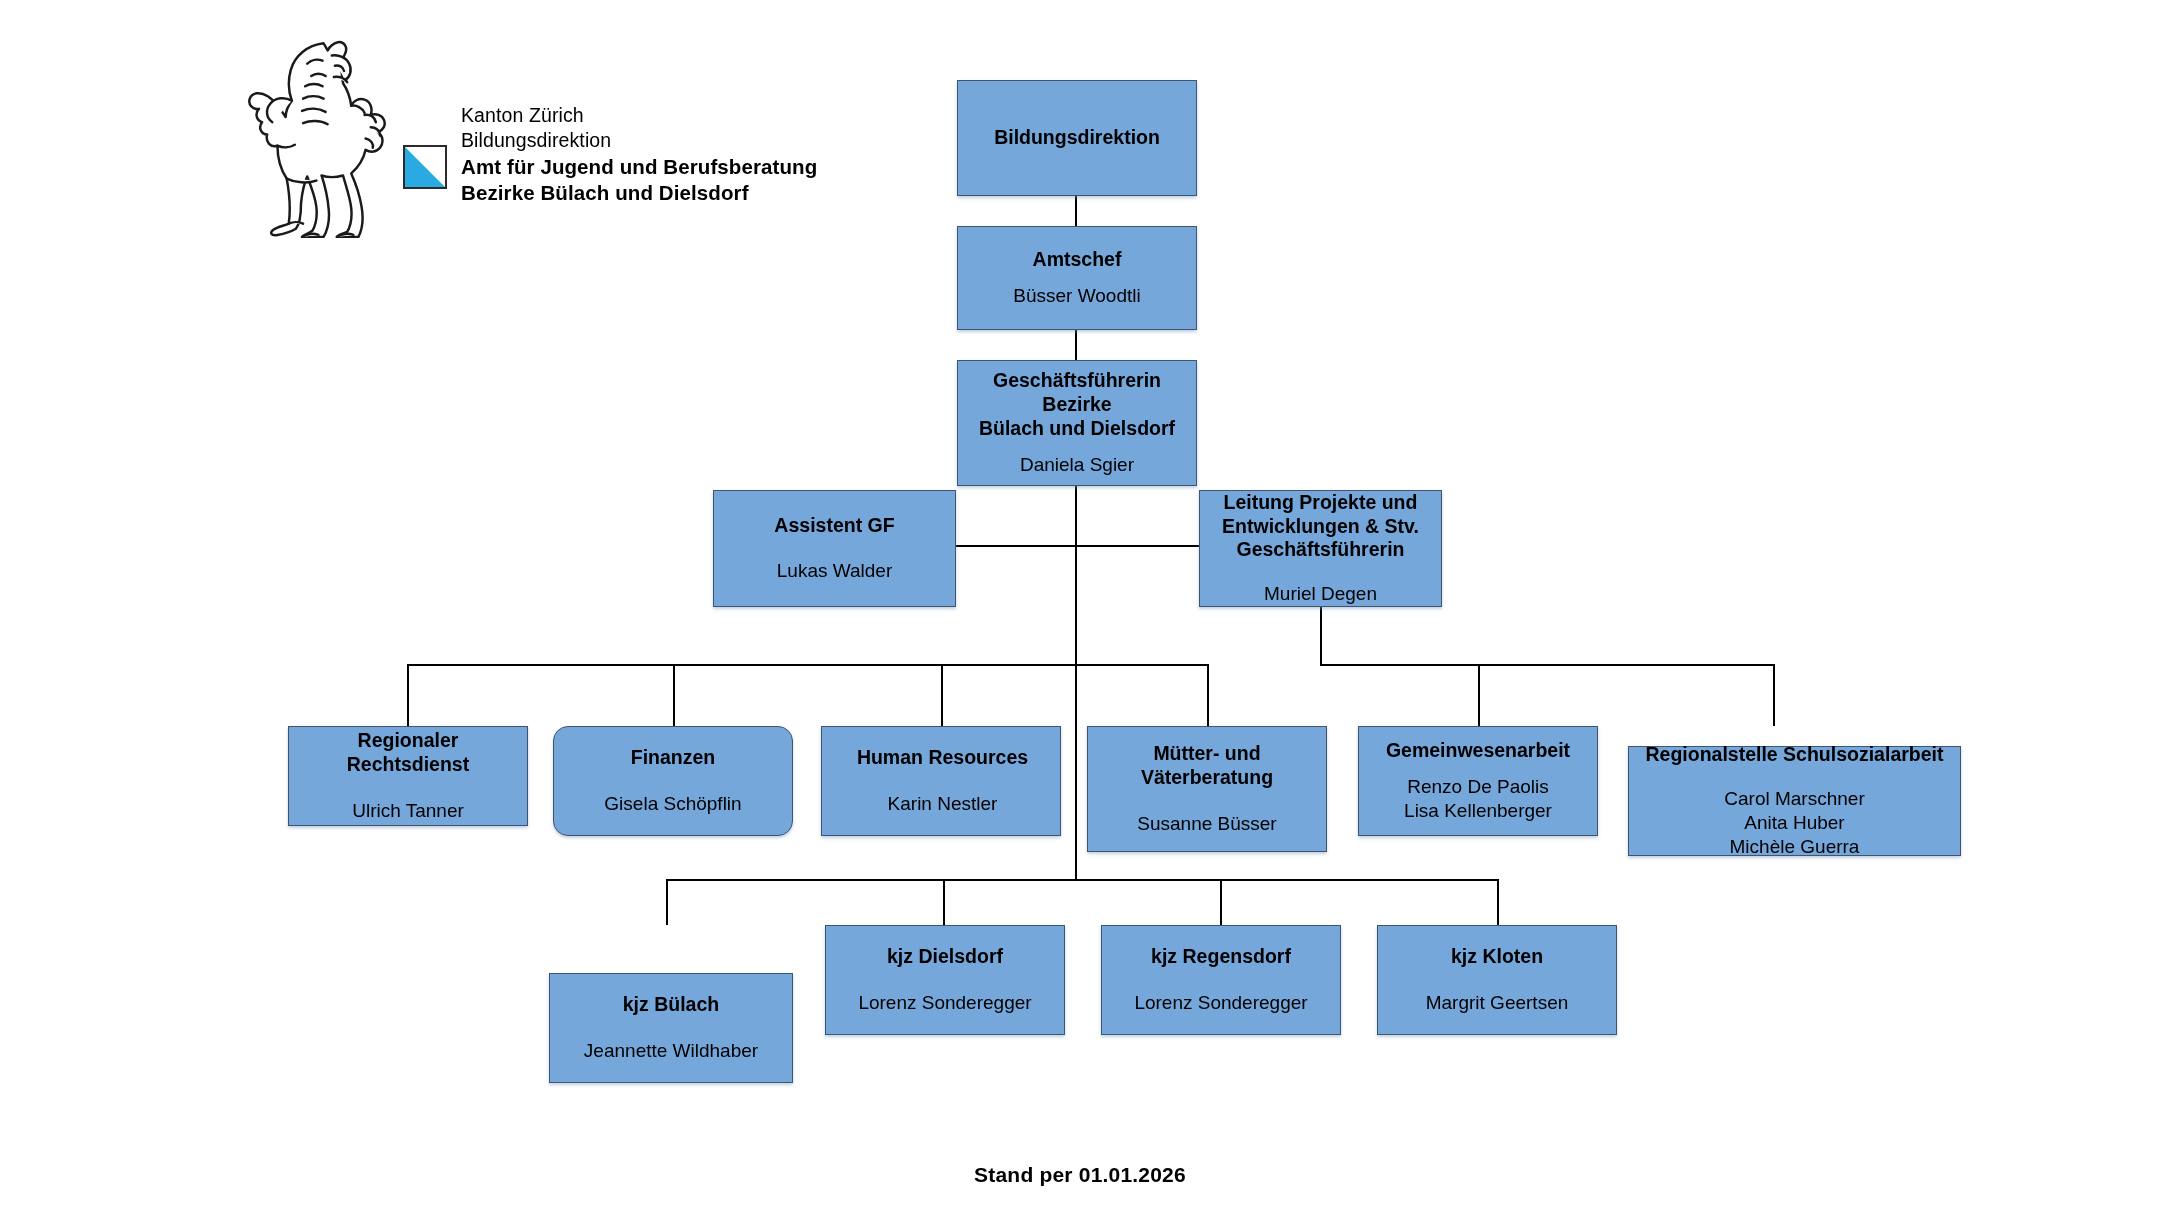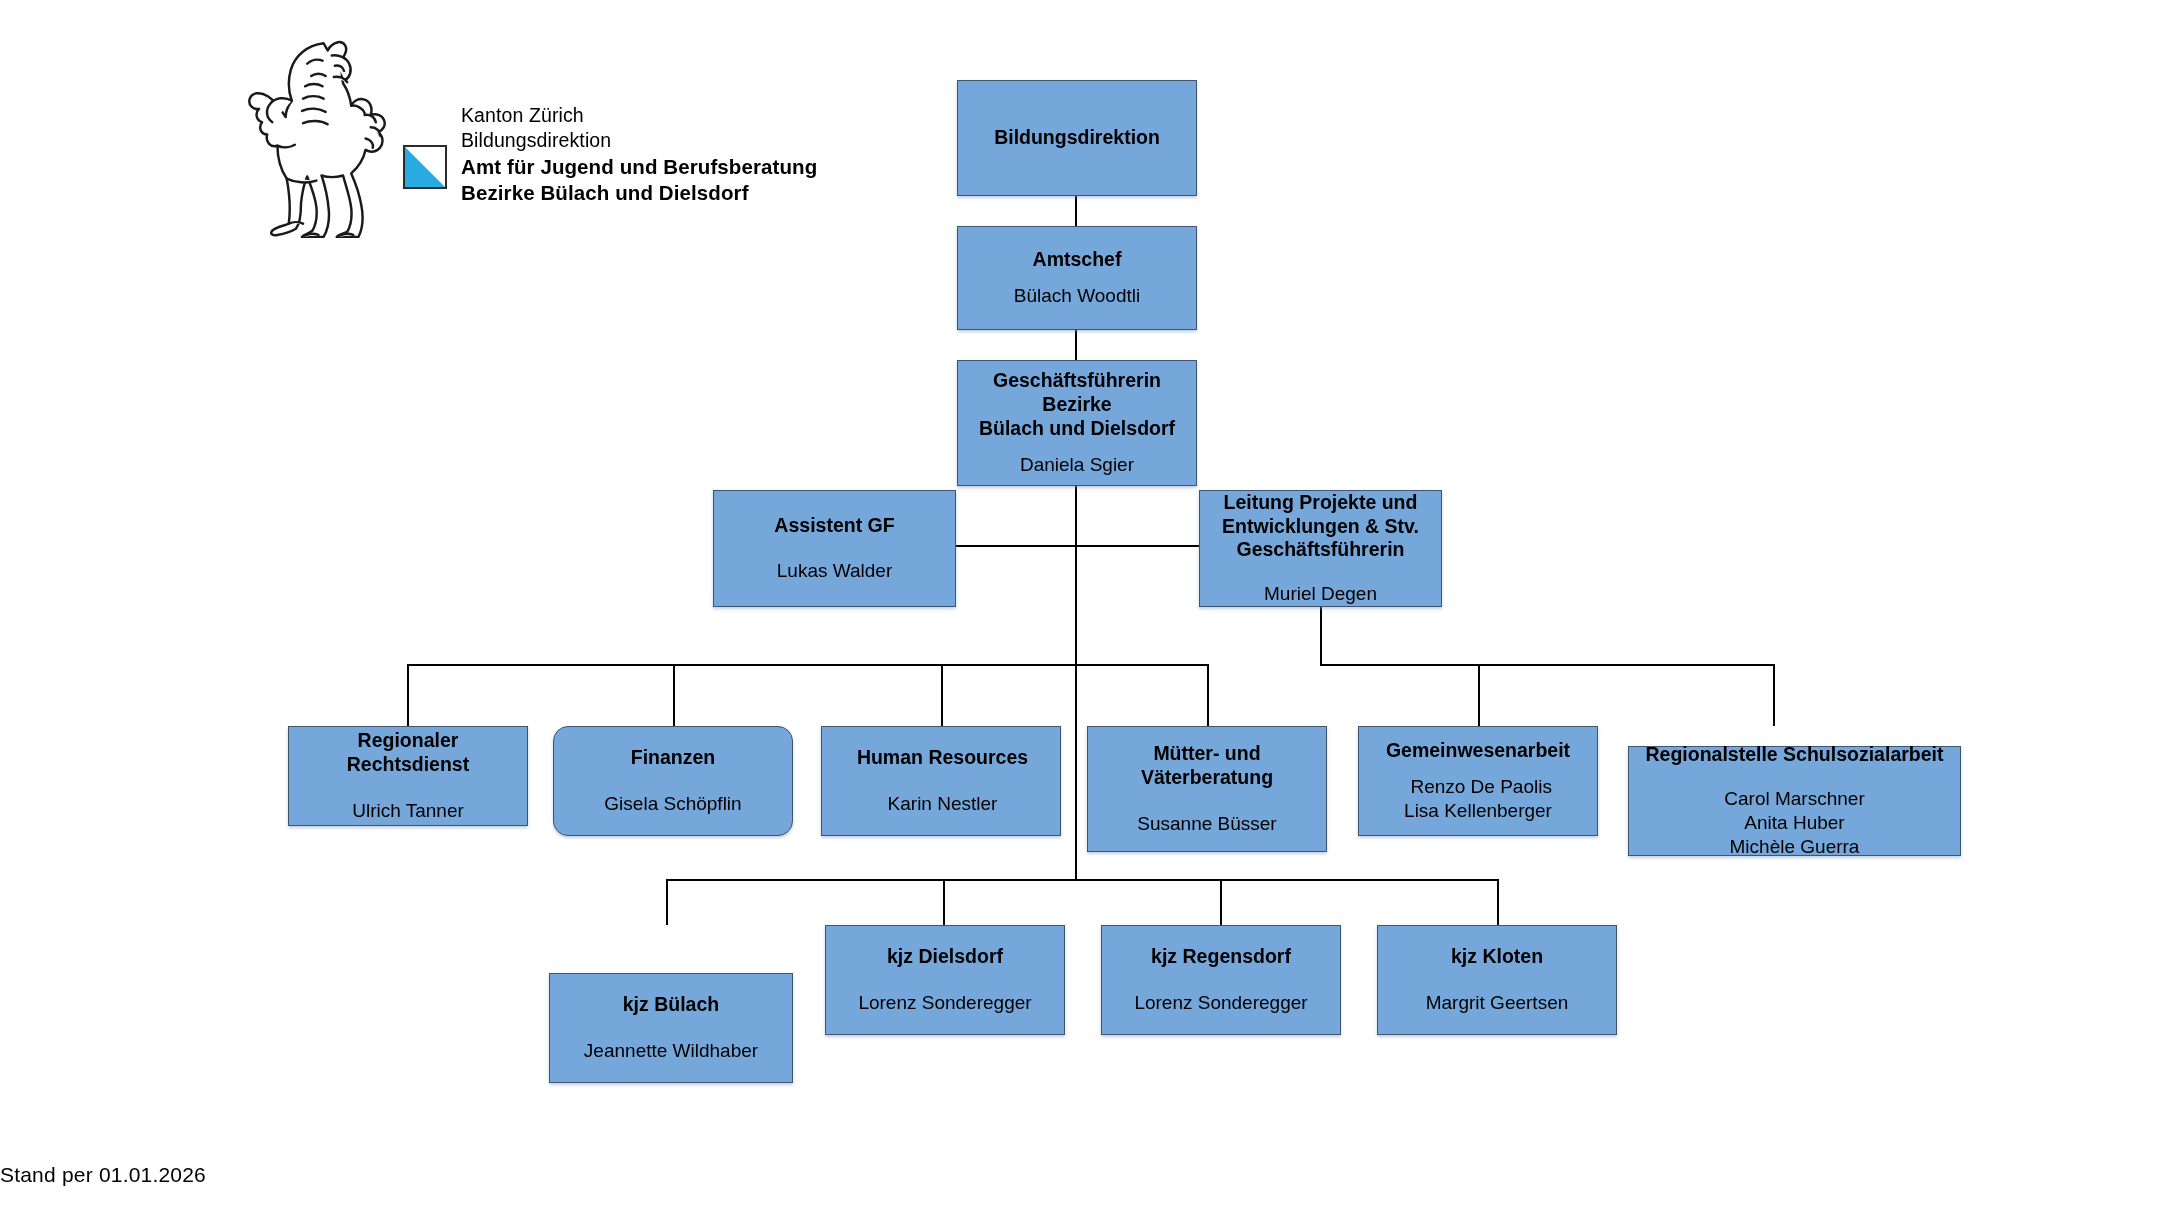--- a/index.html
+++ b/index.html
@@ -109,21 +109,22 @@
   }
   .ln.v { width: 2px; }
   .ln.h { height: 2px; }
 
   
   .footer-note {
     position: absolute;
     left: 0;
     top: 1163px;
     width: 2160px;
-    font-weight: normal;
+    text-align: center;
+    font-weight: bold;
     font-size: 21px;
     letter-spacing: 0.2px;
   }
 </style>
 </head>
 <body>
 
 <div id="chart-root">
 
   <div class="logo-block">
@@ -208,21 +209,21 @@
   <div class="ln v" style="left:943px; top:879px; height:46px;"></div>
   <div class="ln v" style="left:1220px; top:879px; height:46px;"></div>
   <div class="ln v" style="left:1497px; top:879px; height:46px;"></div>
 
   <div class="node" style="left:957px; top:80px; width:240px; height:116px;">
     <div class="title">Bildungsdirektion</div>
   </div>
 
   <div class="node gap-md" style="left:957px; top:226px; width:240px; height:104px;">
     <div class="title">Amtschef</div>
-    <div class="person">Bülach Woodtli</div>
+    <div class="person">Büsser Woodtli</div>
   </div>
 
   <div class="node gap-md" style="left:957px; top:360px; width:240px; height:126px;">
     <div class="title">Geschäftsführerin Bezirke
 Bülach und Dielsdorf</div>
     <div class="person">Daniela Sgier</div>
   </div>
 
   <div class="node gap-lg" style="left:713px; top:490px; width:243px; height:117px;">
     <div class="title">Assistent GF</div>
@@ -249,21 +250,21 @@
   <div class="node gap-lg" style="left:821px; top:726px; width:240px; height:110px;padding-left:9px;">
     <div class="title">Human Resources</div>
     <div class="person">Karin Nestler</div>
   </div>
 
   <div class="node gap-lg" style="left:1087px; top:726px; width:240px; height:126px;">
     <div class="title">Mütter- und Väterberatung</div>
     <div class="person">Susanne Büsser</div>
   </div>
 
-  <div class="node gap-md" style="left:1358px; top:726px; width:240px; height:110px;text-align:right;">
+  <div class="node gap-md" style="left:1358px; top:726px; width:240px; height:110px;">
     <div class="title">Gemeinwesenarbeit</div>
     <div class="person">Renzo De Paolis
 Lisa Kellenberger</div>
   </div>
 
   <div class="node gap-sm" style="left:1628px; top:746px; width:333px; height:110px;">
     <div class="title">Regionalstelle Schulsozialarbeit</div>
     <div class="person">Carol Marschner
 Anita Huber
 Michèle Guerra</div>

